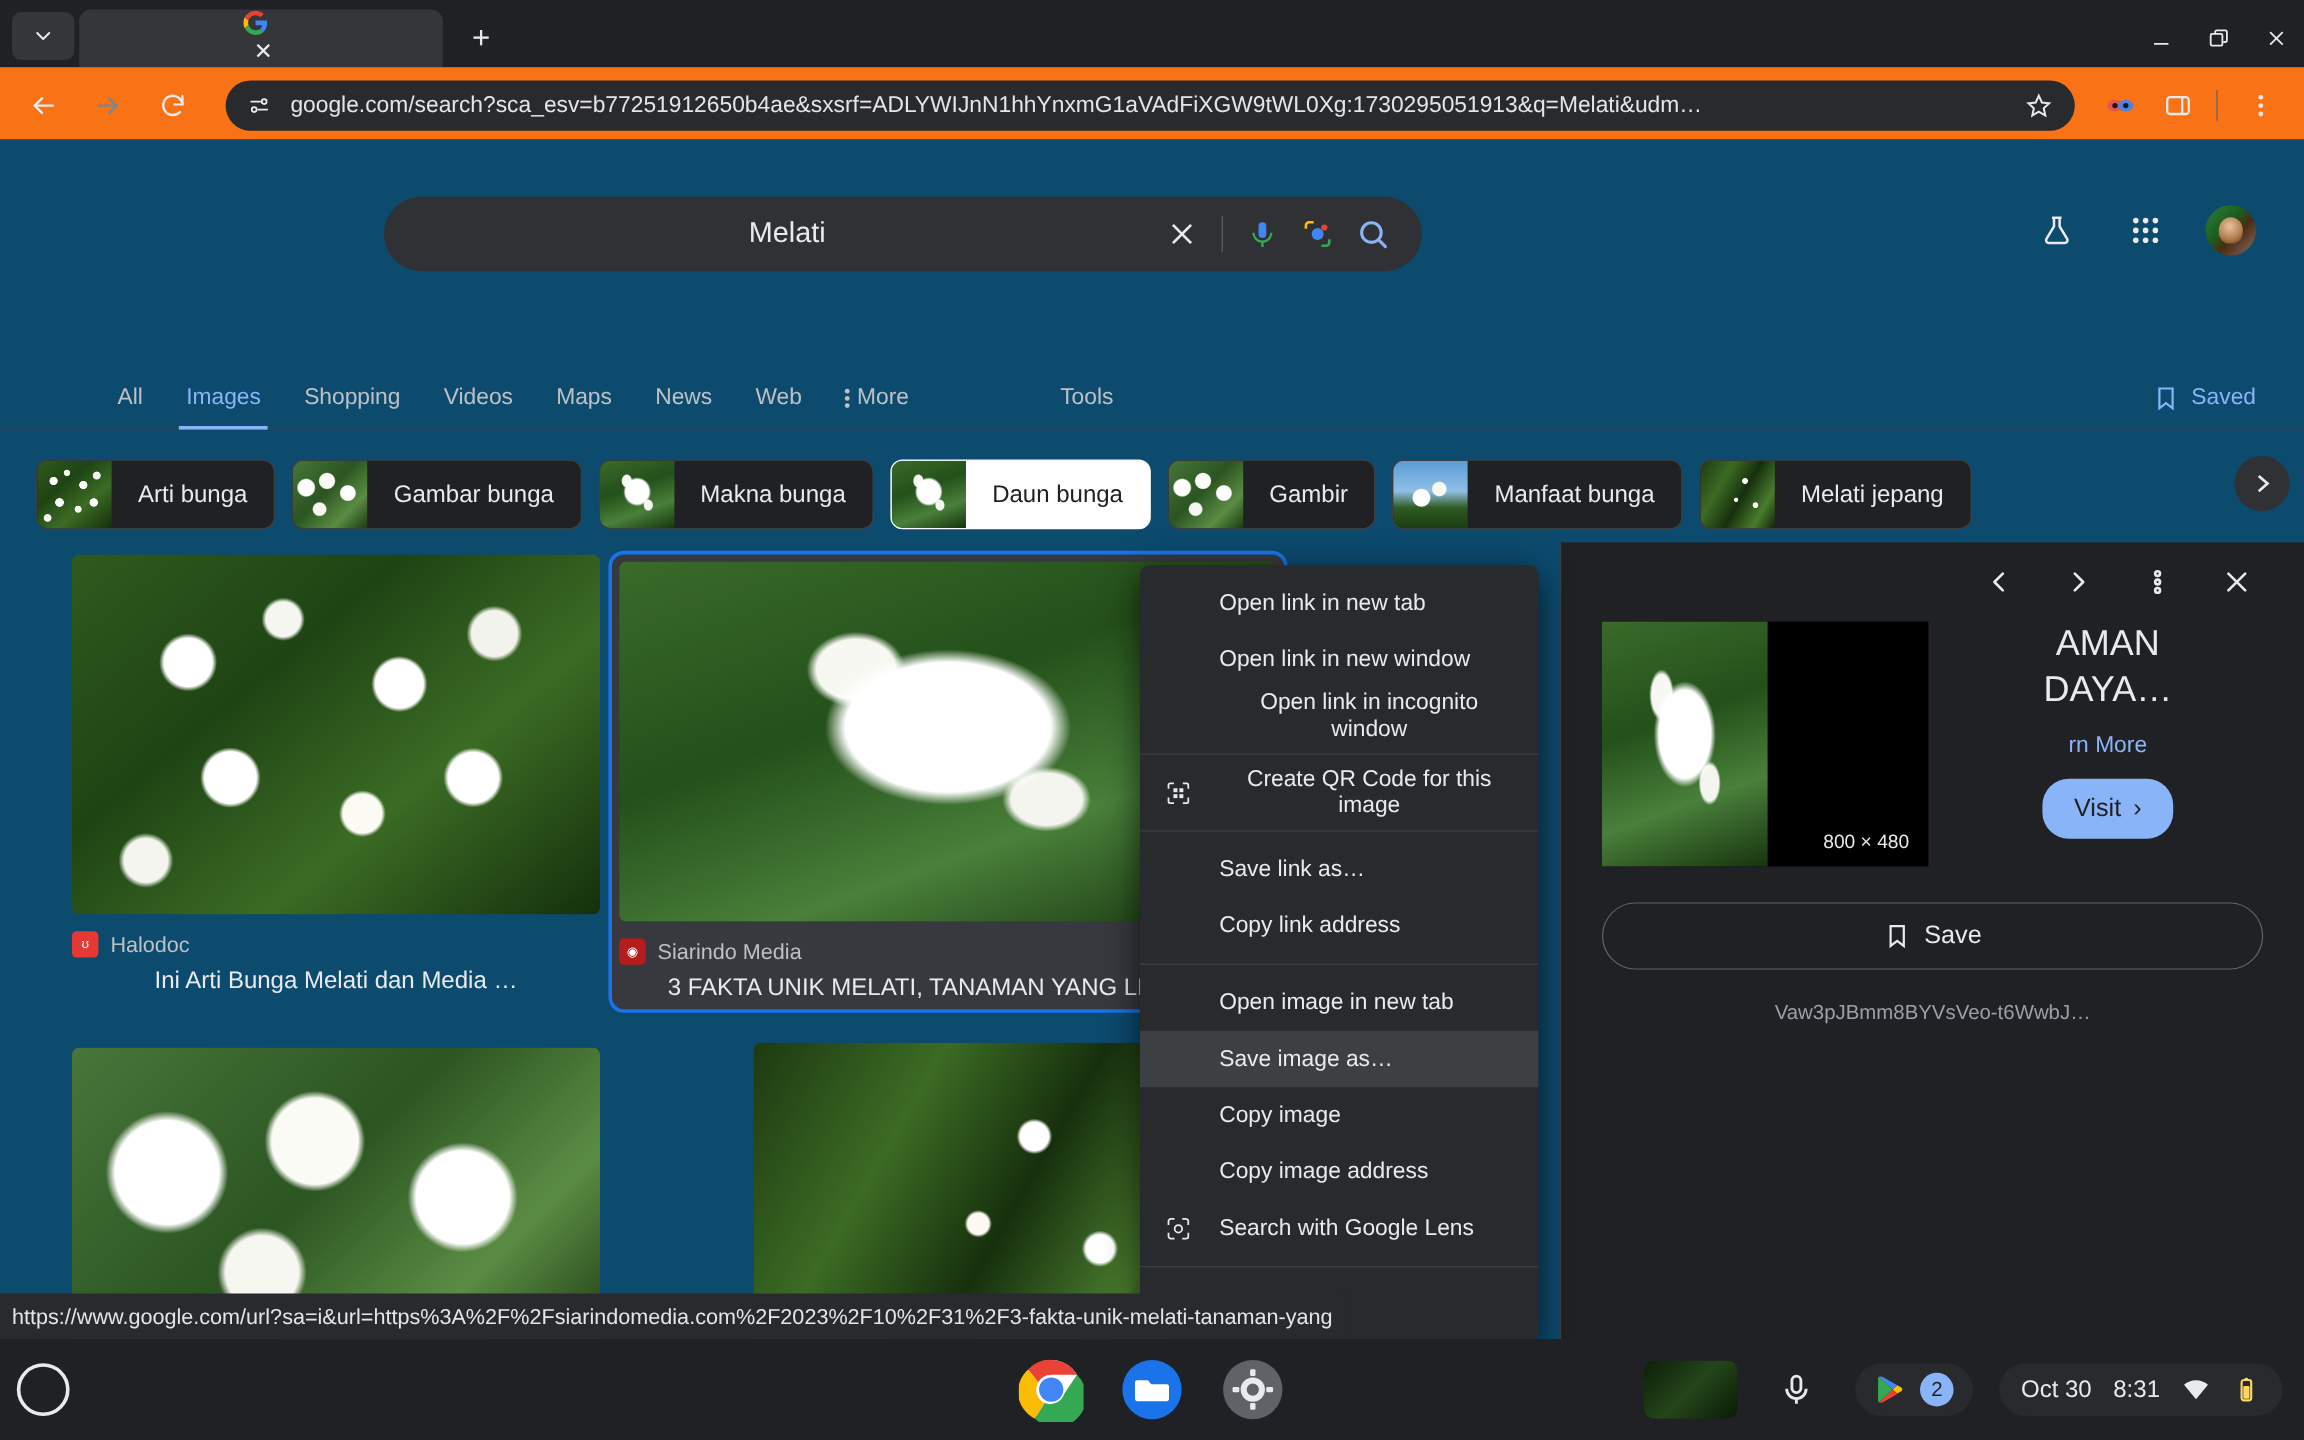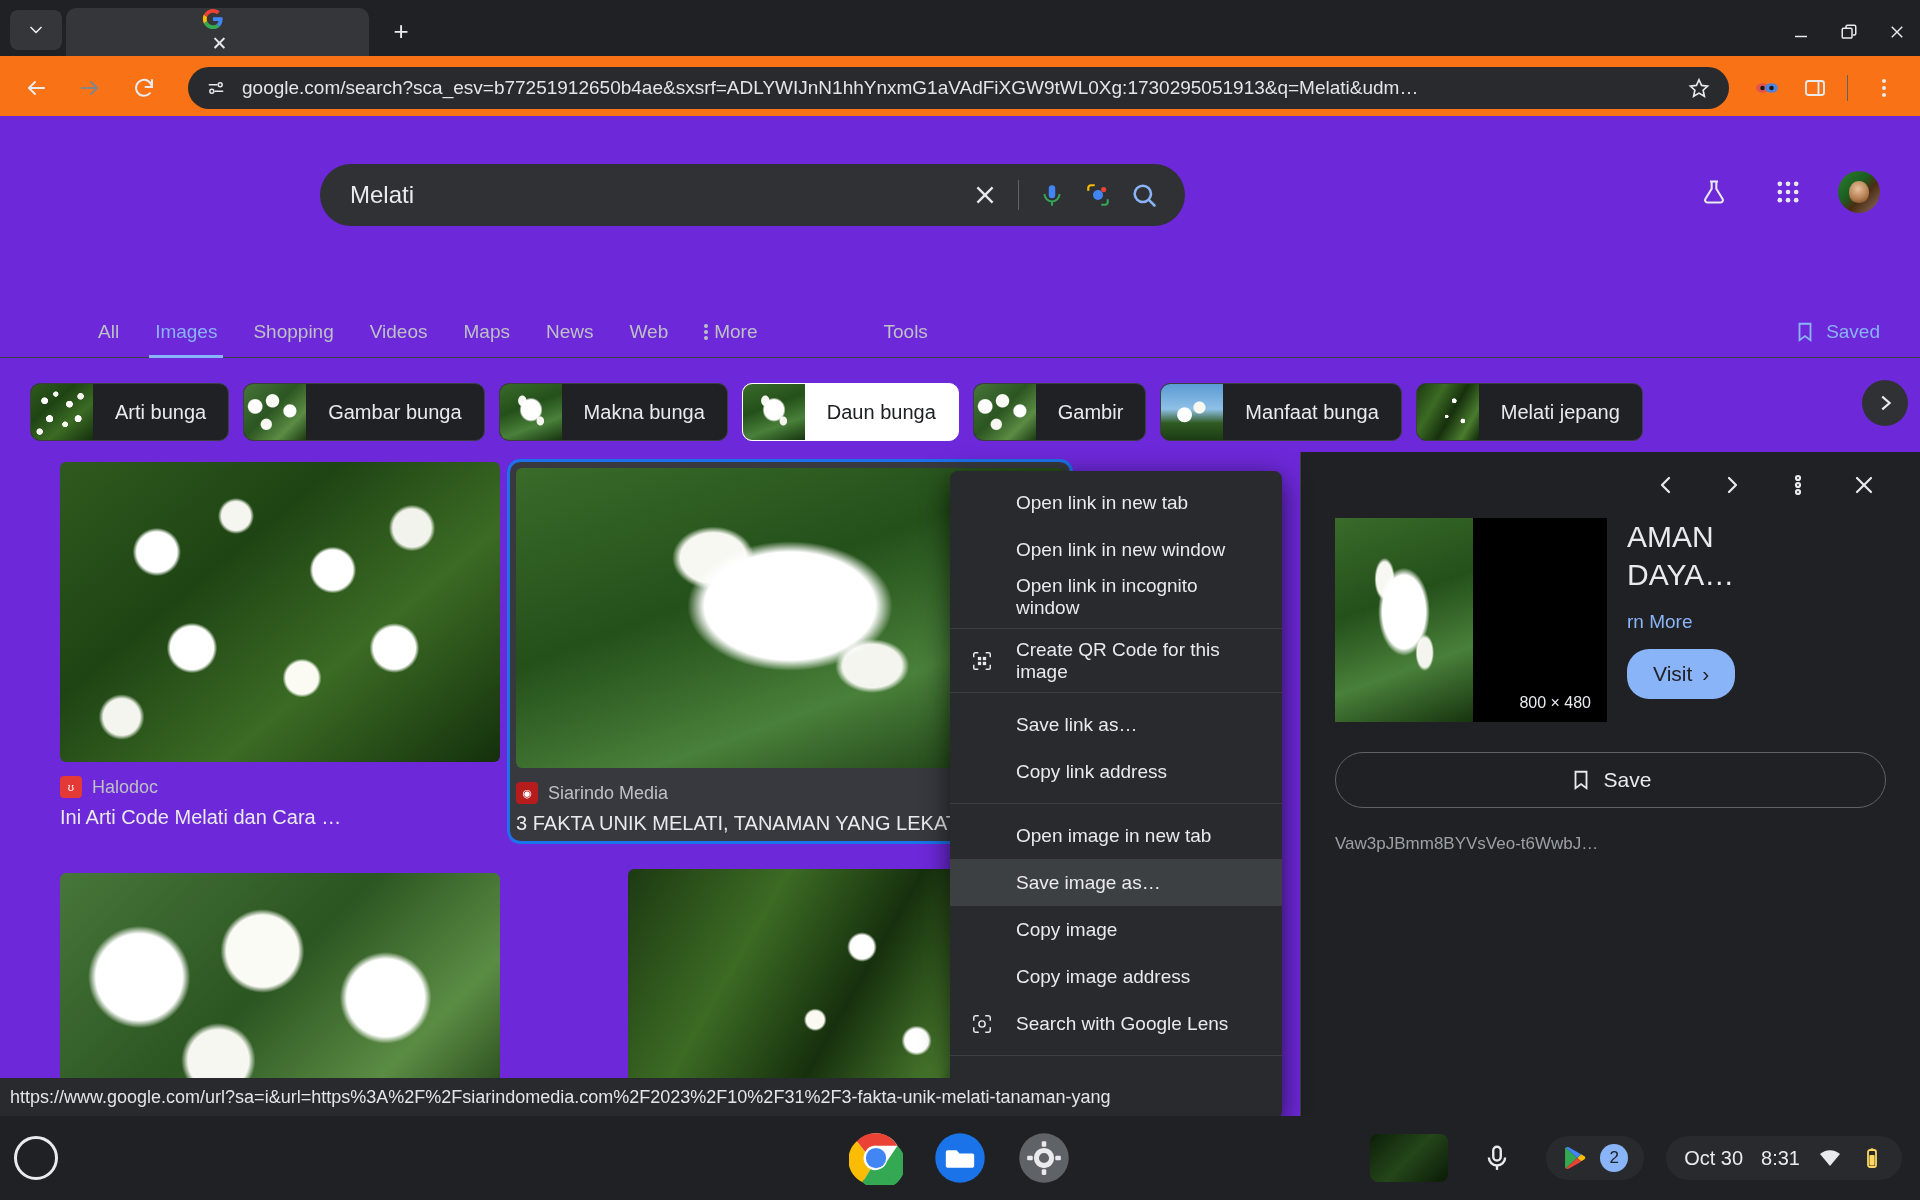--- a/index.html
+++ b/index.html
@@ -81,21 +81,21 @@
   .omni-star { width: 36px; height: 36px; flex: 0 0 36px; display: flex; align-items: center; justify-content: center; cursor: pointer; }
   .omni-star svg { width: 22px; height: 22px; fill: none; stroke: #e8eaed; stroke-width: 1.8; }
 
   .tbbtn { width: 44px; height: 44px; border-radius: 50%; display: flex; align-items: center; justify-content: center; cursor: pointer; margin-left: 4px; }
   .tbbtn svg { width: 24px; height: 24px; }
   .tb-divider { width: 1px; height: 26px; background: #5f6368; margin: 0 10px; }
 
   
   .page {
     position: absolute; top: 116px; left: 0; width: 1920px; height: 1000px;
-    background: #6d28d9; overflow: hidden;
+    background: #0c4a6e; overflow: hidden; text-align: center;
   }
 
   
   .ghead { position: relative; height: 180px; }
   .gsearchbar {
     position: absolute; left: 320px; top: 48px; width: 865px; height: 62px;
     background: #303134; border-radius: 31px; display: flex; align-items: center;
     padding: 0 18px 0 30px;
   }
   .gsearch-text { flex: 1; color: #e8eaed; font-size: 24px; }
@@ -505,21 +505,21 @@
     </div>
 
     <div class="results">
       <div class="col">
         <div class="rcard">
           <div class="rimg ph-jasmine-a"></div>
           <div class="rmeta">
             <span class="rfav" style="background:#e53935">ʊ</span>
             <span class="rsource">Halodoc</span>
           </div>
-          <div class="rtitle">Ini Arti Code Melati dan Cara …</div>
+          <div class="rtitle">Ini Arti Bunga Melati dan Media …</div>
         </div>
         <div class="rcard" style="margin-top:34px">
           <div class="rimg ph-jasmine-c" style="height:260px"></div>
         </div>
       </div>
 
       <div class="col">
         <div class="rcard sel">
           <div class="rimg ph-jasmine-b"></div>
           <div class="rmeta">

